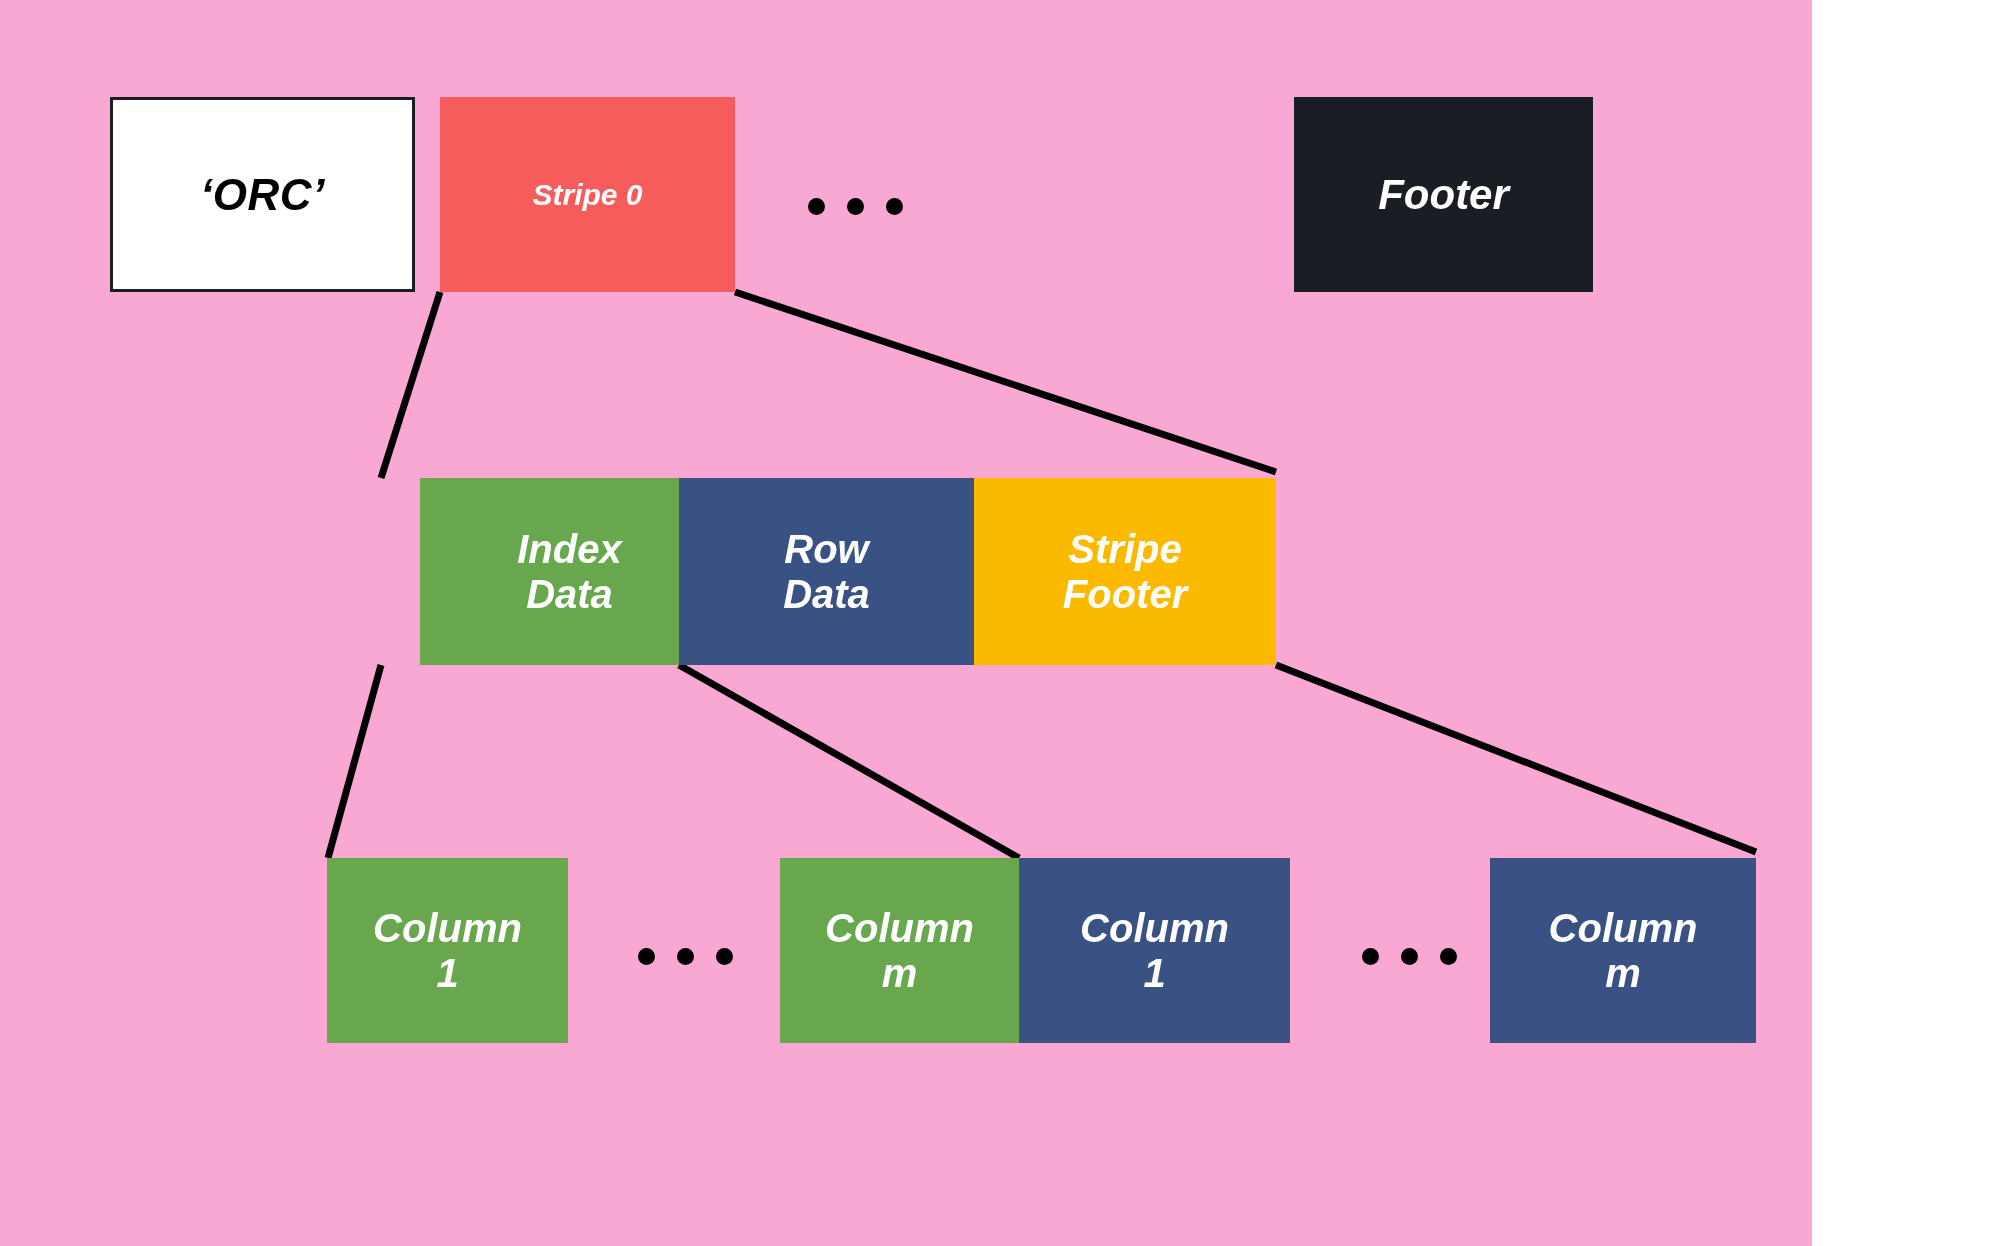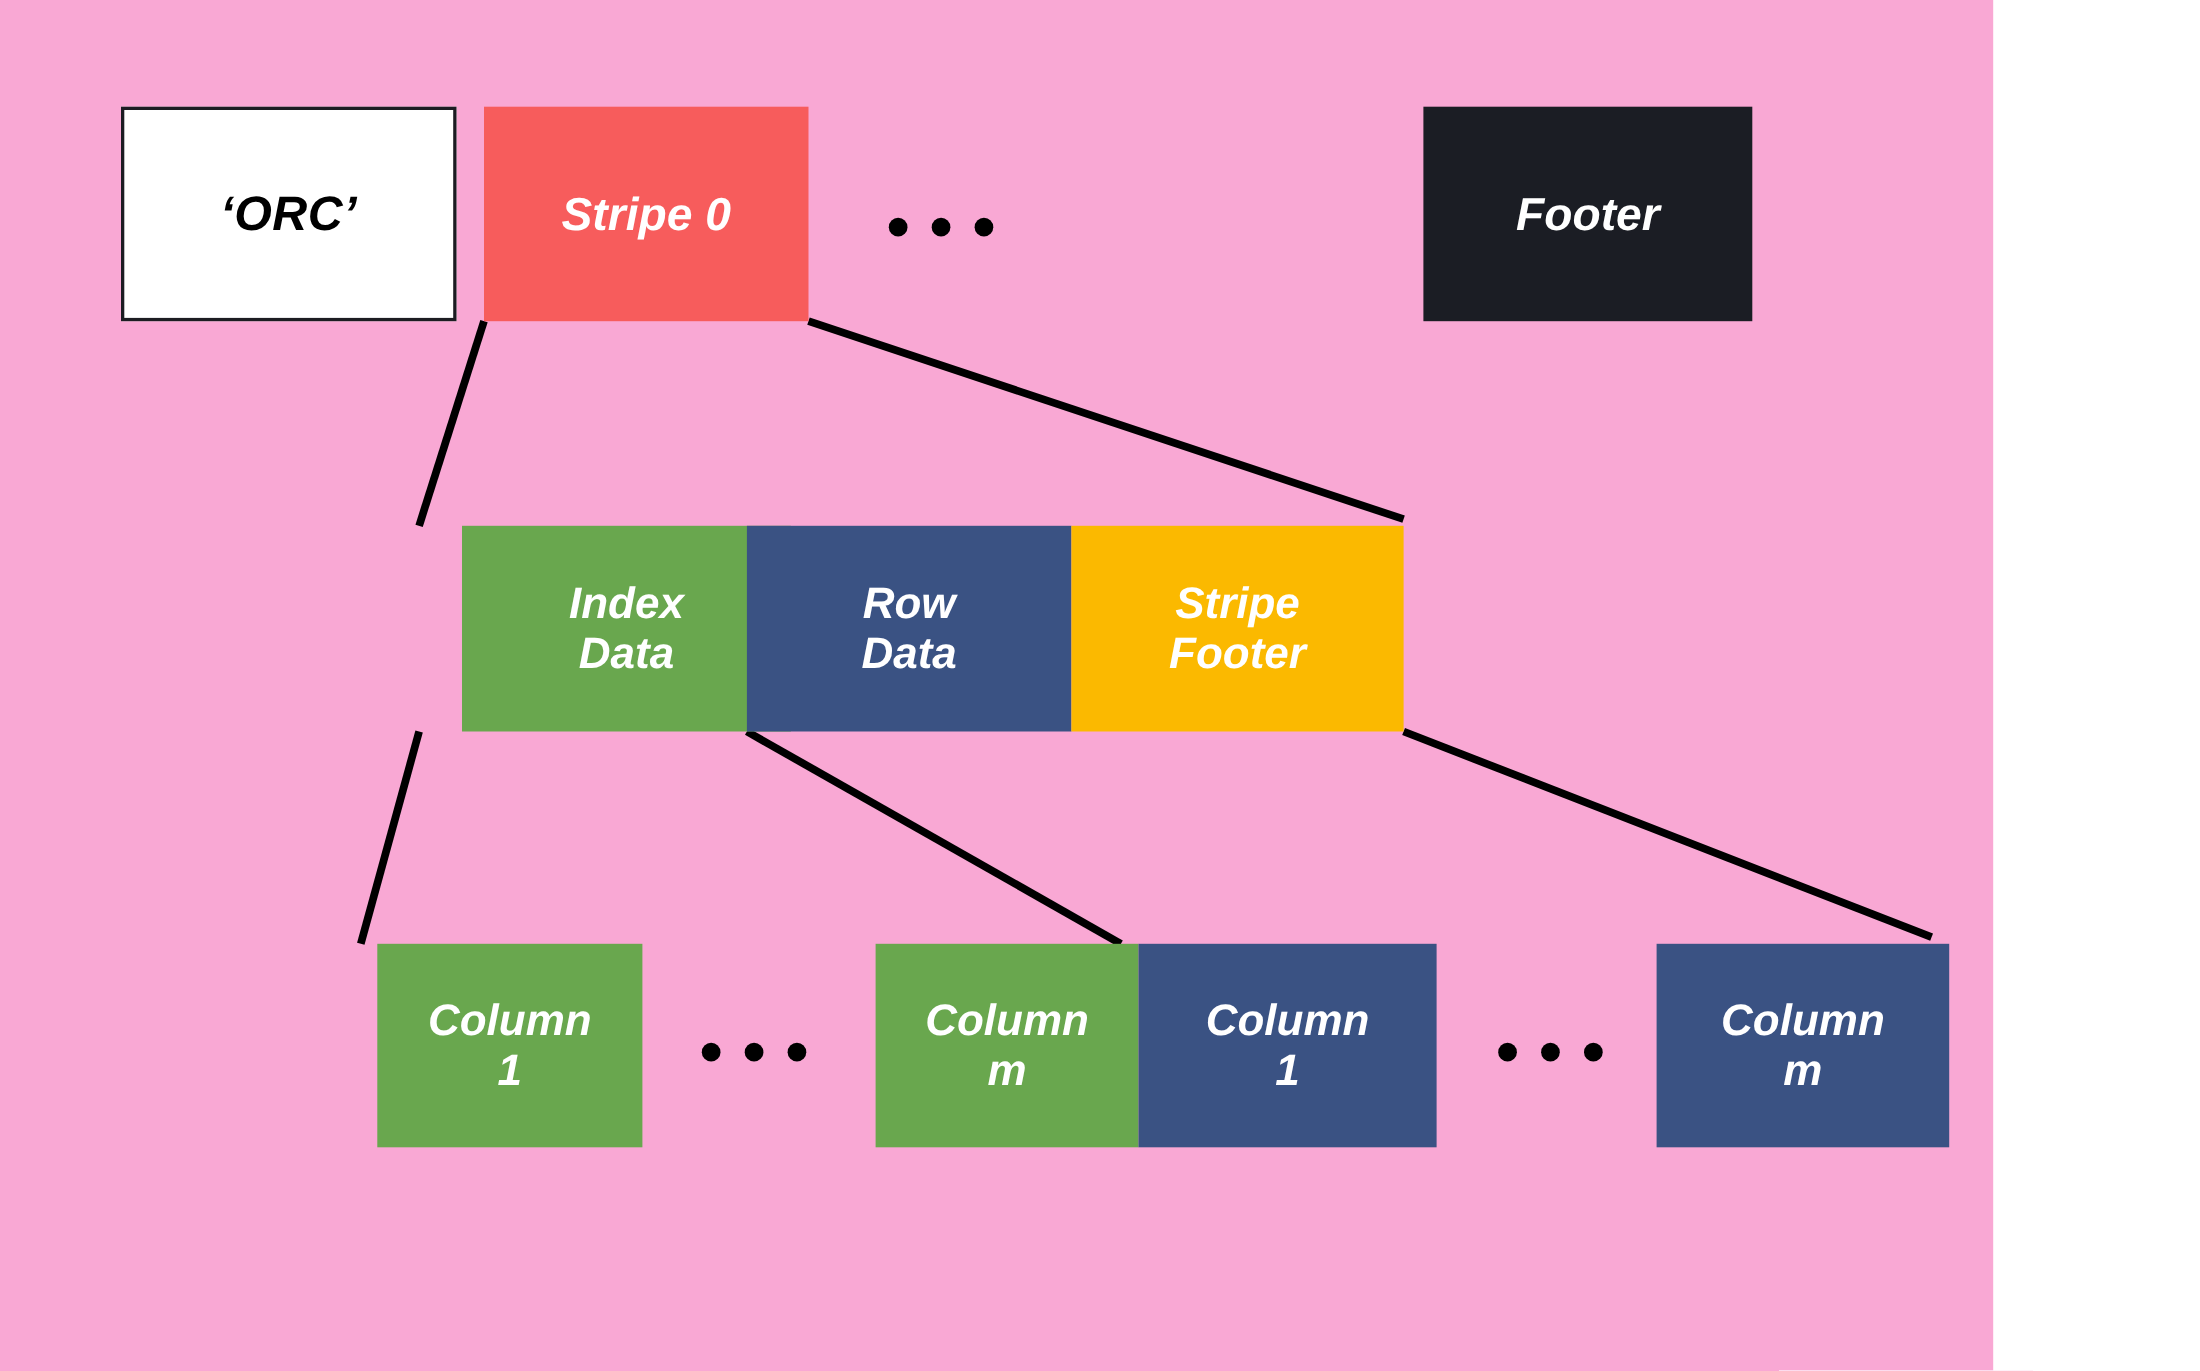--- a/index.html
+++ b/index.html
@@ -48,21 +48,21 @@
     left: 110px; top: 97px; width: 305px; height: 195px;
     background: #ffffff;
     border: 3px solid #1c1c22;
     color: #000000;
     font-size: 44px;
     letter-spacing: 0.5px;
   }
   .stripe-box {
     background: #f75c5c;
     color: #ffffff;
-    font-size: 42px;
+    font-size: 30px;
     top: 97px; height: 195px;
   }
   .stripe0-box { left: 440px; width: 295px; }
   .stripen-box { left: 905px; width: 310px; }
 
   .footer-box {
     left: 1294px; top: 97px; width: 299px; height: 195px;
     background: #1b1d24;
     color: #ffffff;
     font-size: 42px;
@@ -84,21 +84,20 @@
   }
   .index-data-box  { left: 380px;  width: 299px; background: #69a74e; margin-left: 40px; }
   .row-data-box    { left: 679px;  width: 295px; background: #3a5283; }
   .stripe-footer-box { left: 974px; width: 302px; background: #fbb900; }
 
   
   .col-box {
     top: 858px; height: 185px;
     color: #ffffff;
     font-size: 40px;
-    margin-left: 16px;
   }
   .col-green { background: #69a74e; }
   .col-blue  { background: #3a5283; }
   .col-g1 { left: 327px;  width: 241px; }
   .col-gm { left: 780px;  width: 239px; }
   .col-b1 { left: 1019px; width: 271px; }
   .col-bm { left: 1490px; width: 266px; }
 
   
   .ellipsis {

